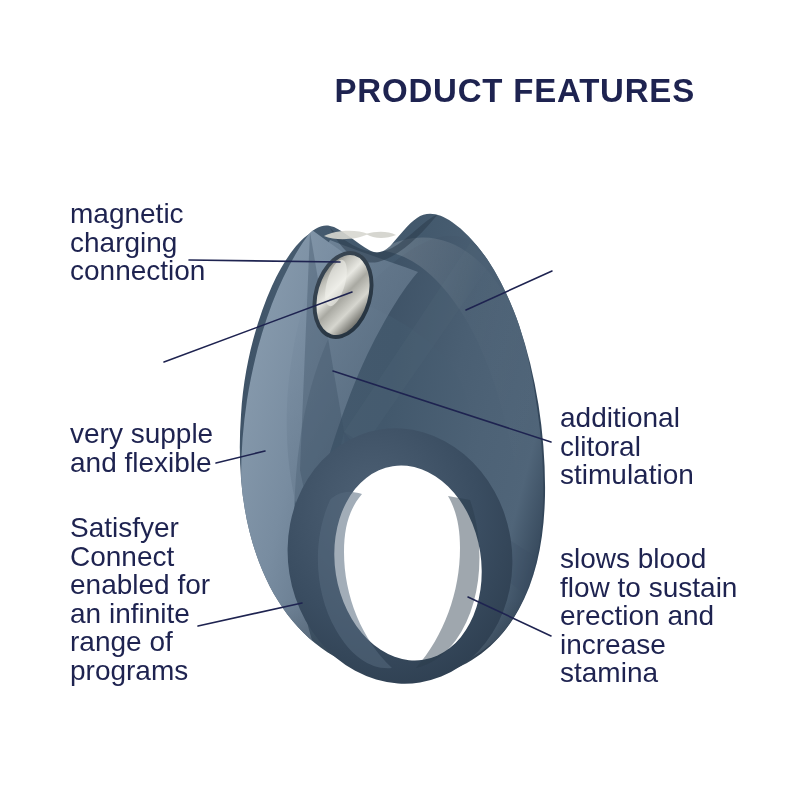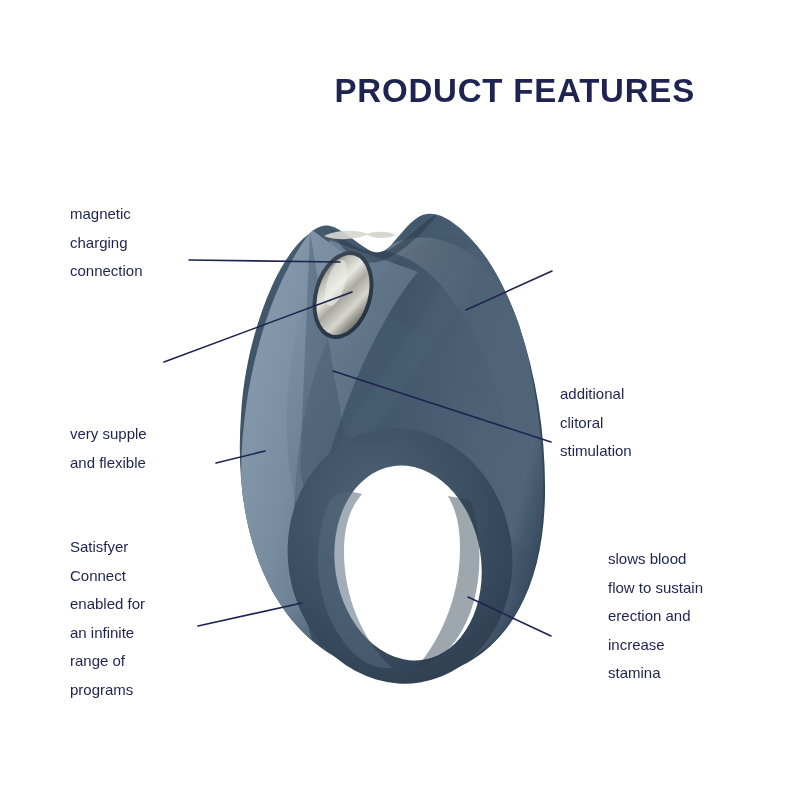--- a/index.html
+++ b/index.html
@@ -32,35 +32,35 @@
     letter-spacing: 0.8px;
     color: #1e2350;
     font-family: "Liberation Sans", sans-serif;
     margin-left: 35px;
   }
 
   
   .label {
     position: absolute;
     color: #1e2350;
-    font-size: 15px;
+    font-size: 28px;
     line-height: 28.5px;
     font-family: "Liberation Sans", sans-serif;
     white-space: pre-line;
   }
   .label.left  { left: 70px;  text-align: left; }
   .label.right { left: 560px; text-align: left; }
 
   #label-magnetic   { top: 200px; }
   #label-control    { top: 330px; }
   #label-supple     { top: 420px; }
-  #label-connect    { top: 514px; margin-top: 19px; }
+  #label-connect    { top: 514px; }
   #label-smooth     { top: 200px; }
-  #label-additional { top: 380px; }
-  #label-slows      { top: 545px; margin-left: 48px; }
+  #label-additional { top: 404px; }
+  #label-slows      { top: 545px; }
 
   
   #stage {
     position: absolute;
     inset: 0;
     width: 800px;
     height: 800px;
   }
 </style>
 </head>

